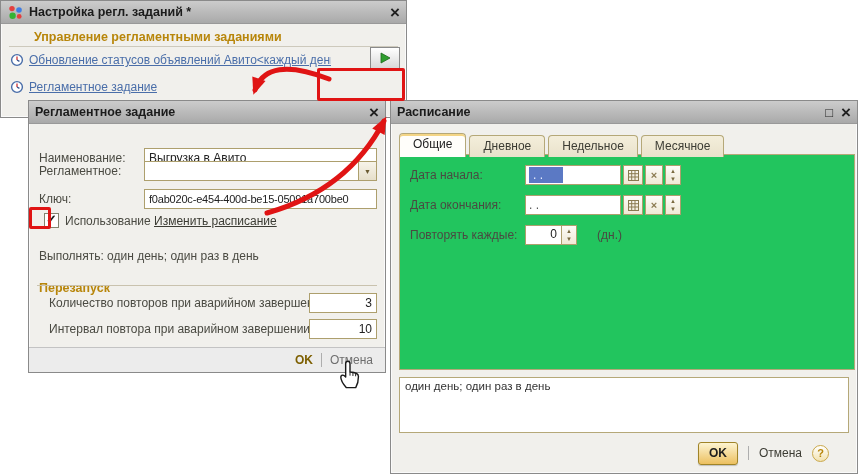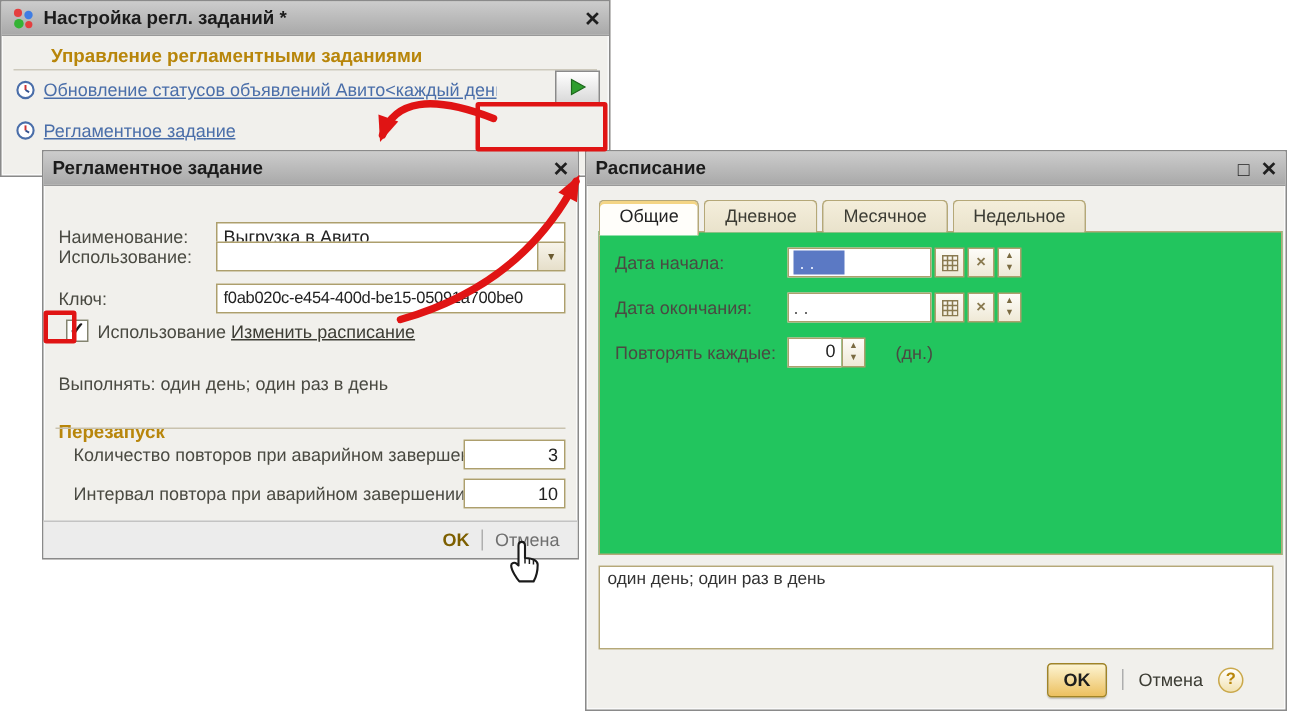--- a/index.html
+++ b/index.html
@@ -41,21 +41,21 @@
   .numrow { position:absolute; left:20px; right:8px; height:20px; }
   .numrow .lbl { position:absolute; left:0; top:3px; color:#4a4a42; }
   .numinput { position:absolute; right:0; top:0; width:68px; height:20px; border:1px solid #ad9f6d; background:#fff; text-align:right; font-family:"Liberation Sans",sans-serif; font-size:12px; color:#222; padding:0 4px; }
   .w2footer { position:absolute; left:0; right:0; bottom:0; height:25px; background:#ececec; border-top:1px solid #c3c3c3; display:flex; align-items:center; justify-content:flex-end; gap:8px; padding-right:12px; }
   .ok2 { font-weight:bold; color:#7d5f00; cursor:pointer; }
   .vsep { width:1px; height:14px; background:#aeaeae; }
   .cancel2 { color:#6f6f6f; cursor:pointer; }
 
   
   .win3 { left:390px; top:100px; width:468px; height:374px; z-index:2; }
-  .tabs { position:absolute; left:8px; top:32px; display:flex; align-items:flex-start; z-index:2; }
+  .tabs { position:absolute; left:8px; top:32px; display:flex; align-items:flex-end; z-index:2; }
   .tab { border:1px solid #b5a878; border-bottom:none; border-radius:4px 4px 0 0; padding:3px 13px 4px; background:linear-gradient(#f4eedb,#e9e2cb); color:#3c3c34; margin-right:3px; cursor:pointer; }
   .tab.active { background:#fffefa; padding-bottom:6px; box-shadow:inset 0 2px 0 rgba(238,190,70,.65); color:#222; }
   .panel { position:absolute; left:8px; right:2px; top:53px; height:216px; background:#22c55e; border:1px solid #b5a878; z-index:1; }
   .prow { position:absolute; left:10px; right:10px; height:20px; display:flex; align-items:center; }
   .prow .plbl { width:115px; color:#4a4a42; flex:0 0 auto; }
   .ctlgroup { display:flex; align-items:stretch; gap:2px; }
   .datebox { width:96px; height:20px; border:1px solid #ad9f6d; background:#fff; padding:1px 3px; color:#555; font-size:12px; display:flex; align-items:center; }
   .datebox .sel { background:#5b79c4; color:#e9eeff; padding:1px 20px 1px 4px; }
   .fbtn { width:20px; height:20px; border:1px solid #ad9f6d; background:linear-gradient(#fdfcf8,#efe9d6); display:flex; align-items:center; justify-content:center; color:#8a7a50; cursor:pointer; }
   .fbtn.xb { width:18px; font-size:11px; font-weight:bold; }
@@ -123,22 +123,22 @@
   <section class="win win3">
     <header class="titlebar">
       <span class="title">Расписание</span>
       <span class="tb-btn maxbox">□</span>
       <span class="tb-btn closex">×</span>
     </header>
 
     <nav class="tabs">
       <div class="tab active">Общие</div>
       <div class="tab">Дневное</div>
+      <div class="tab">Недельное</div>
       <div class="tab">Месячное</div>
-      <div class="tab">Недельное</div>
     </nav>
 
     <div class="panel">
       <div class="prow" style="top:10px;">
         <span class="plbl">Дата начала:</span>
         <span class="ctlgroup">
           <span class="datebox">
               <span class="sel">. .</span>
             </span>
           <span class="fbtn">
@@ -203,21 +203,21 @@
       <span class="title">Регламентное задание</span>
       <span class="tb-btn closex">×</span>
     </header>
 
     <div class="w2row" style="top:47px;">
       <span class="lbl">Наименование:</span>
       <input class="w2input" value="Выгрузка в Авито" style="">
     </div>
 
     <div class="w2row" style="top:60px;">
-      <span class="lbl">Использование:</span>
+      <span class="lbl">Регламентное:</span>
       <span class="inputlike">
         <span></span>
         <span class="ddbtn">▼</span>
       </span>
     </div>
 
     <div class="w2row" style="top:88px;">
       <span class="lbl">Ключ:</span>
       <input class="w2input key" value="f0ab020c-e454-400d-be15-05091a700be0" style="">
     </div>

